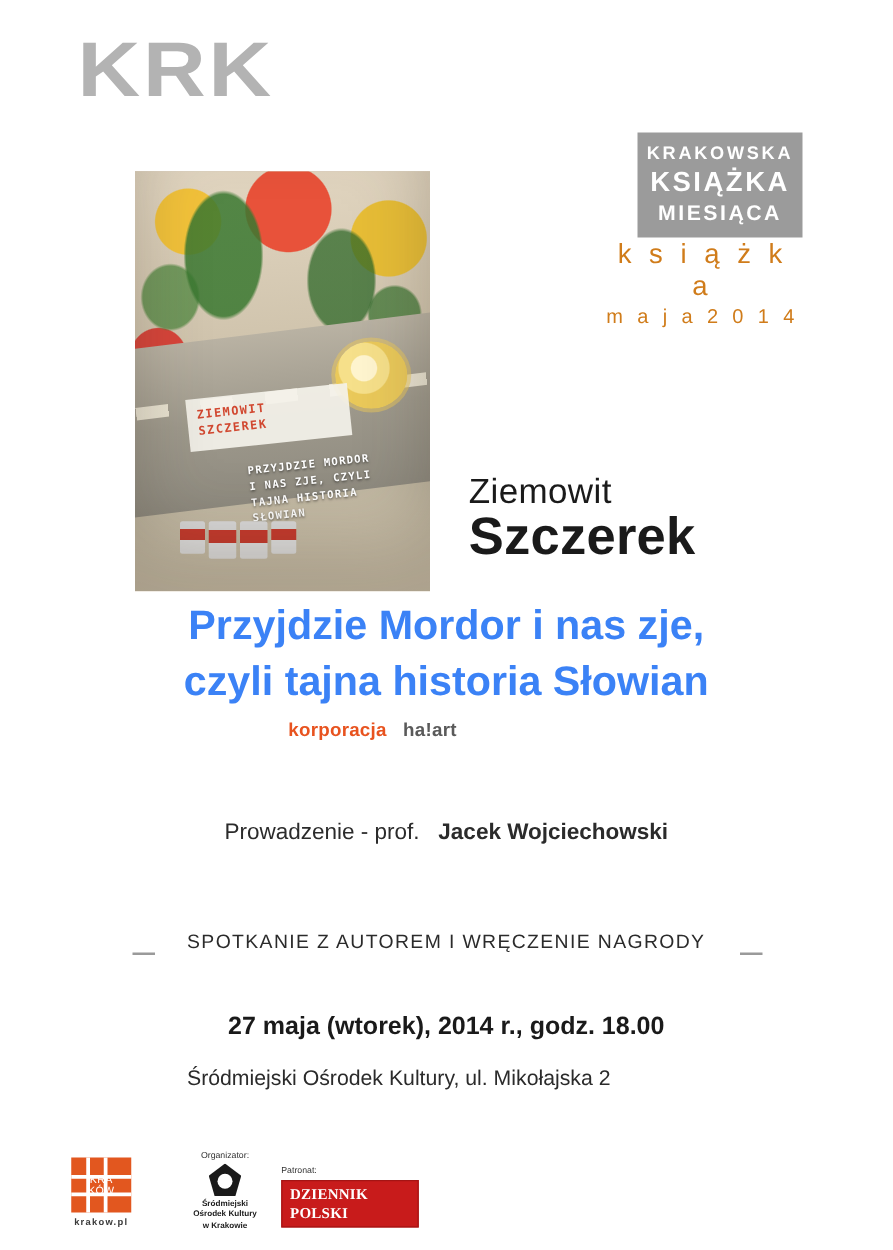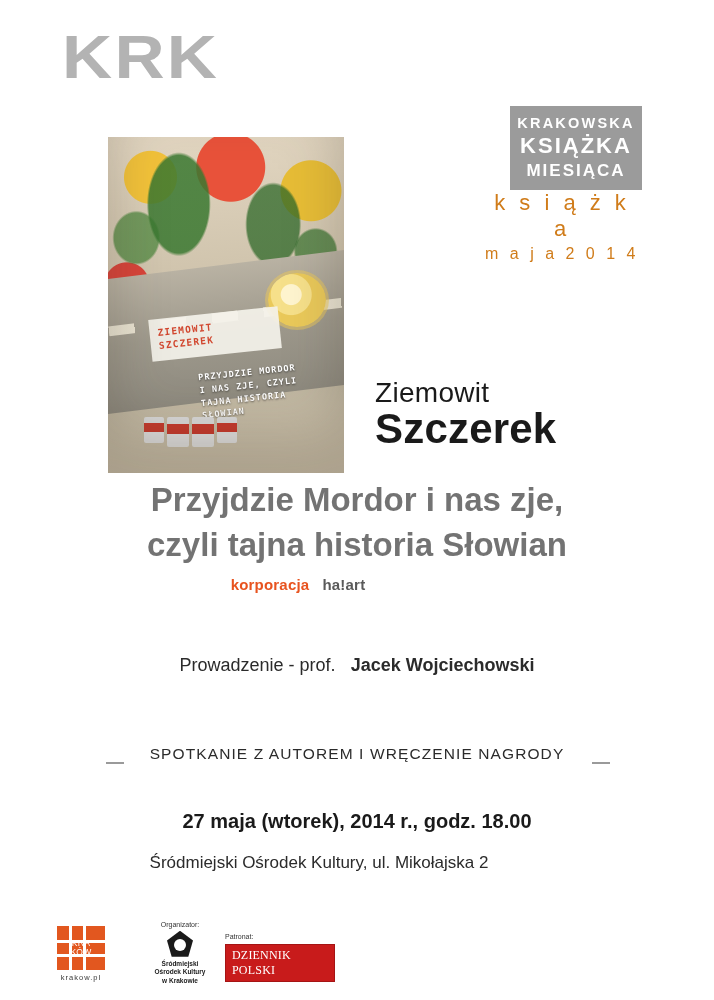--- a/index.html
+++ b/index.html
@@ -179,21 +179,21 @@
 
   
   .book-title {
     position: absolute;
     left: 0; top: 478px;
     width: 714px;
     text-align: center;
     font-size: 33px;
     font-weight: bold;
     line-height: 1.36;
-    color: #737373;
+    color: #3b82f6;
   }
   .book-title .l2 { display: block; }
 
   
   .publisher {
     position: absolute;
     left: 0; top: 576px;
     width: 714px;
     text-align: center;
     padding-right: 118px;
@@ -267,21 +267,21 @@
       linear-gradient(#ffffff,#ffffff) 0 14px/48px 3px no-repeat,
       linear-gradient(#ffffff,#ffffff) 0 28px/48px 3px no-repeat,
       #e2571f;
     position: relative;
   }
   .krakow-mark span {
     position: absolute; left: 0; right: 0; top: 13px;
     font-size: 8.5px; font-weight: normal; color: #ffffff;
     line-height: 1.05; letter-spacing: .3px;
   }
-  .krakow-url { margin-top: 3px; font-size: 7.5px; letter-spacing: 1px; color: #3a3a3a; }
+  .krakow-url { margin-top: 3px; font-size: 7.5px; letter-spacing: 1px; color: #3a3a3a; font-weight: bold; }
 
   .organizer {
     position: absolute; left: 140px; bottom: 14px;
     width: 80px; text-align: center;
   }
   .organizer .cap { font-size: 7px; color: #333; margin-bottom: 3px; }
   .organizer .mark {
     width: 26px; height: 26px; margin: 0 auto 3px auto;
     background: #1a1a1a;
     clip-path: polygon(50% 0%, 100% 38%, 82% 100%, 18% 100%, 0% 38%);
@@ -294,21 +294,21 @@
   .organizer .nm { font-size: 6.5px; line-height: 1.35; color: #1a1a1a; font-weight: bold; }
 
   .patron {
     position: absolute; left: 225px; bottom: 18px;
     width: 110px;
   }
   .patron .cap { font-size: 7px; color: #333; margin-bottom: 4px; }
   .patron .dp {
     background: #c81b1b; color: #ffffff;
     font-family: "Liberation Serif", serif;
-    font-weight: normal; font-size: 12px;
+    font-weight: bold; font-size: 12px;
     letter-spacing: .2px;
     padding: 3px 6px; display: inline-block;
     border: 1px solid #a51414;
   }
 </style>
 </head>
 <body>
 
 <div class="poster">
 

